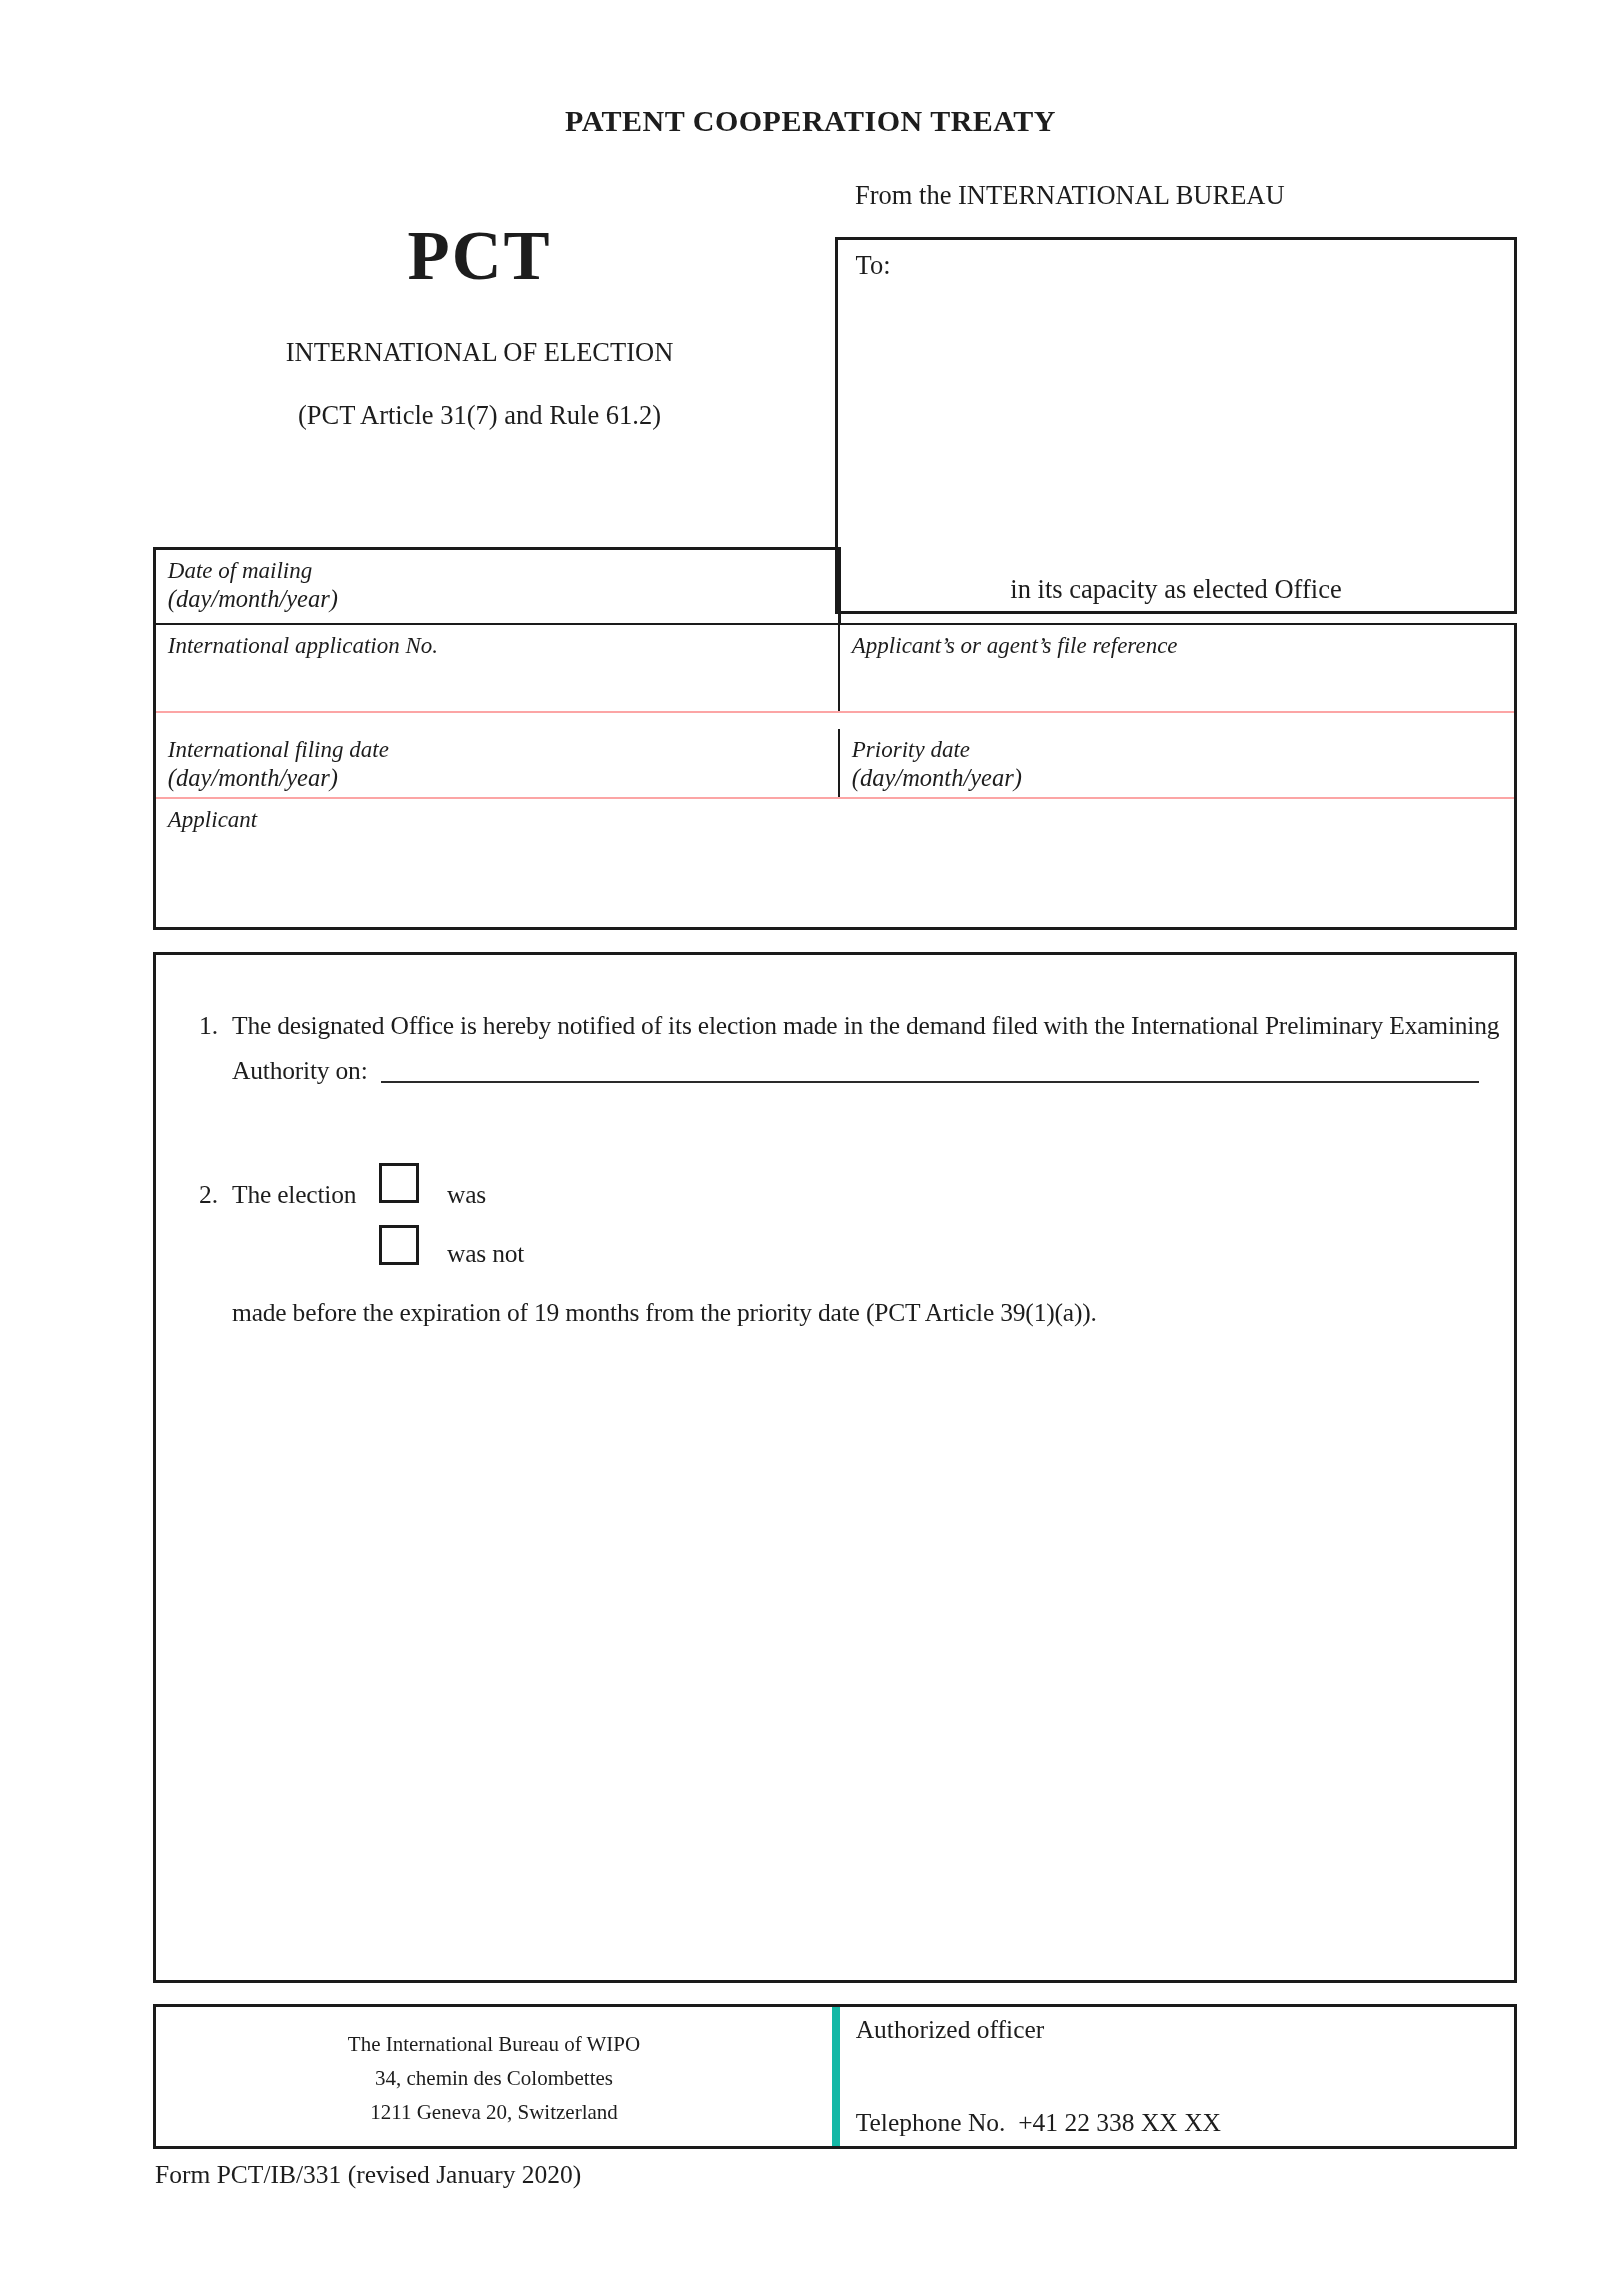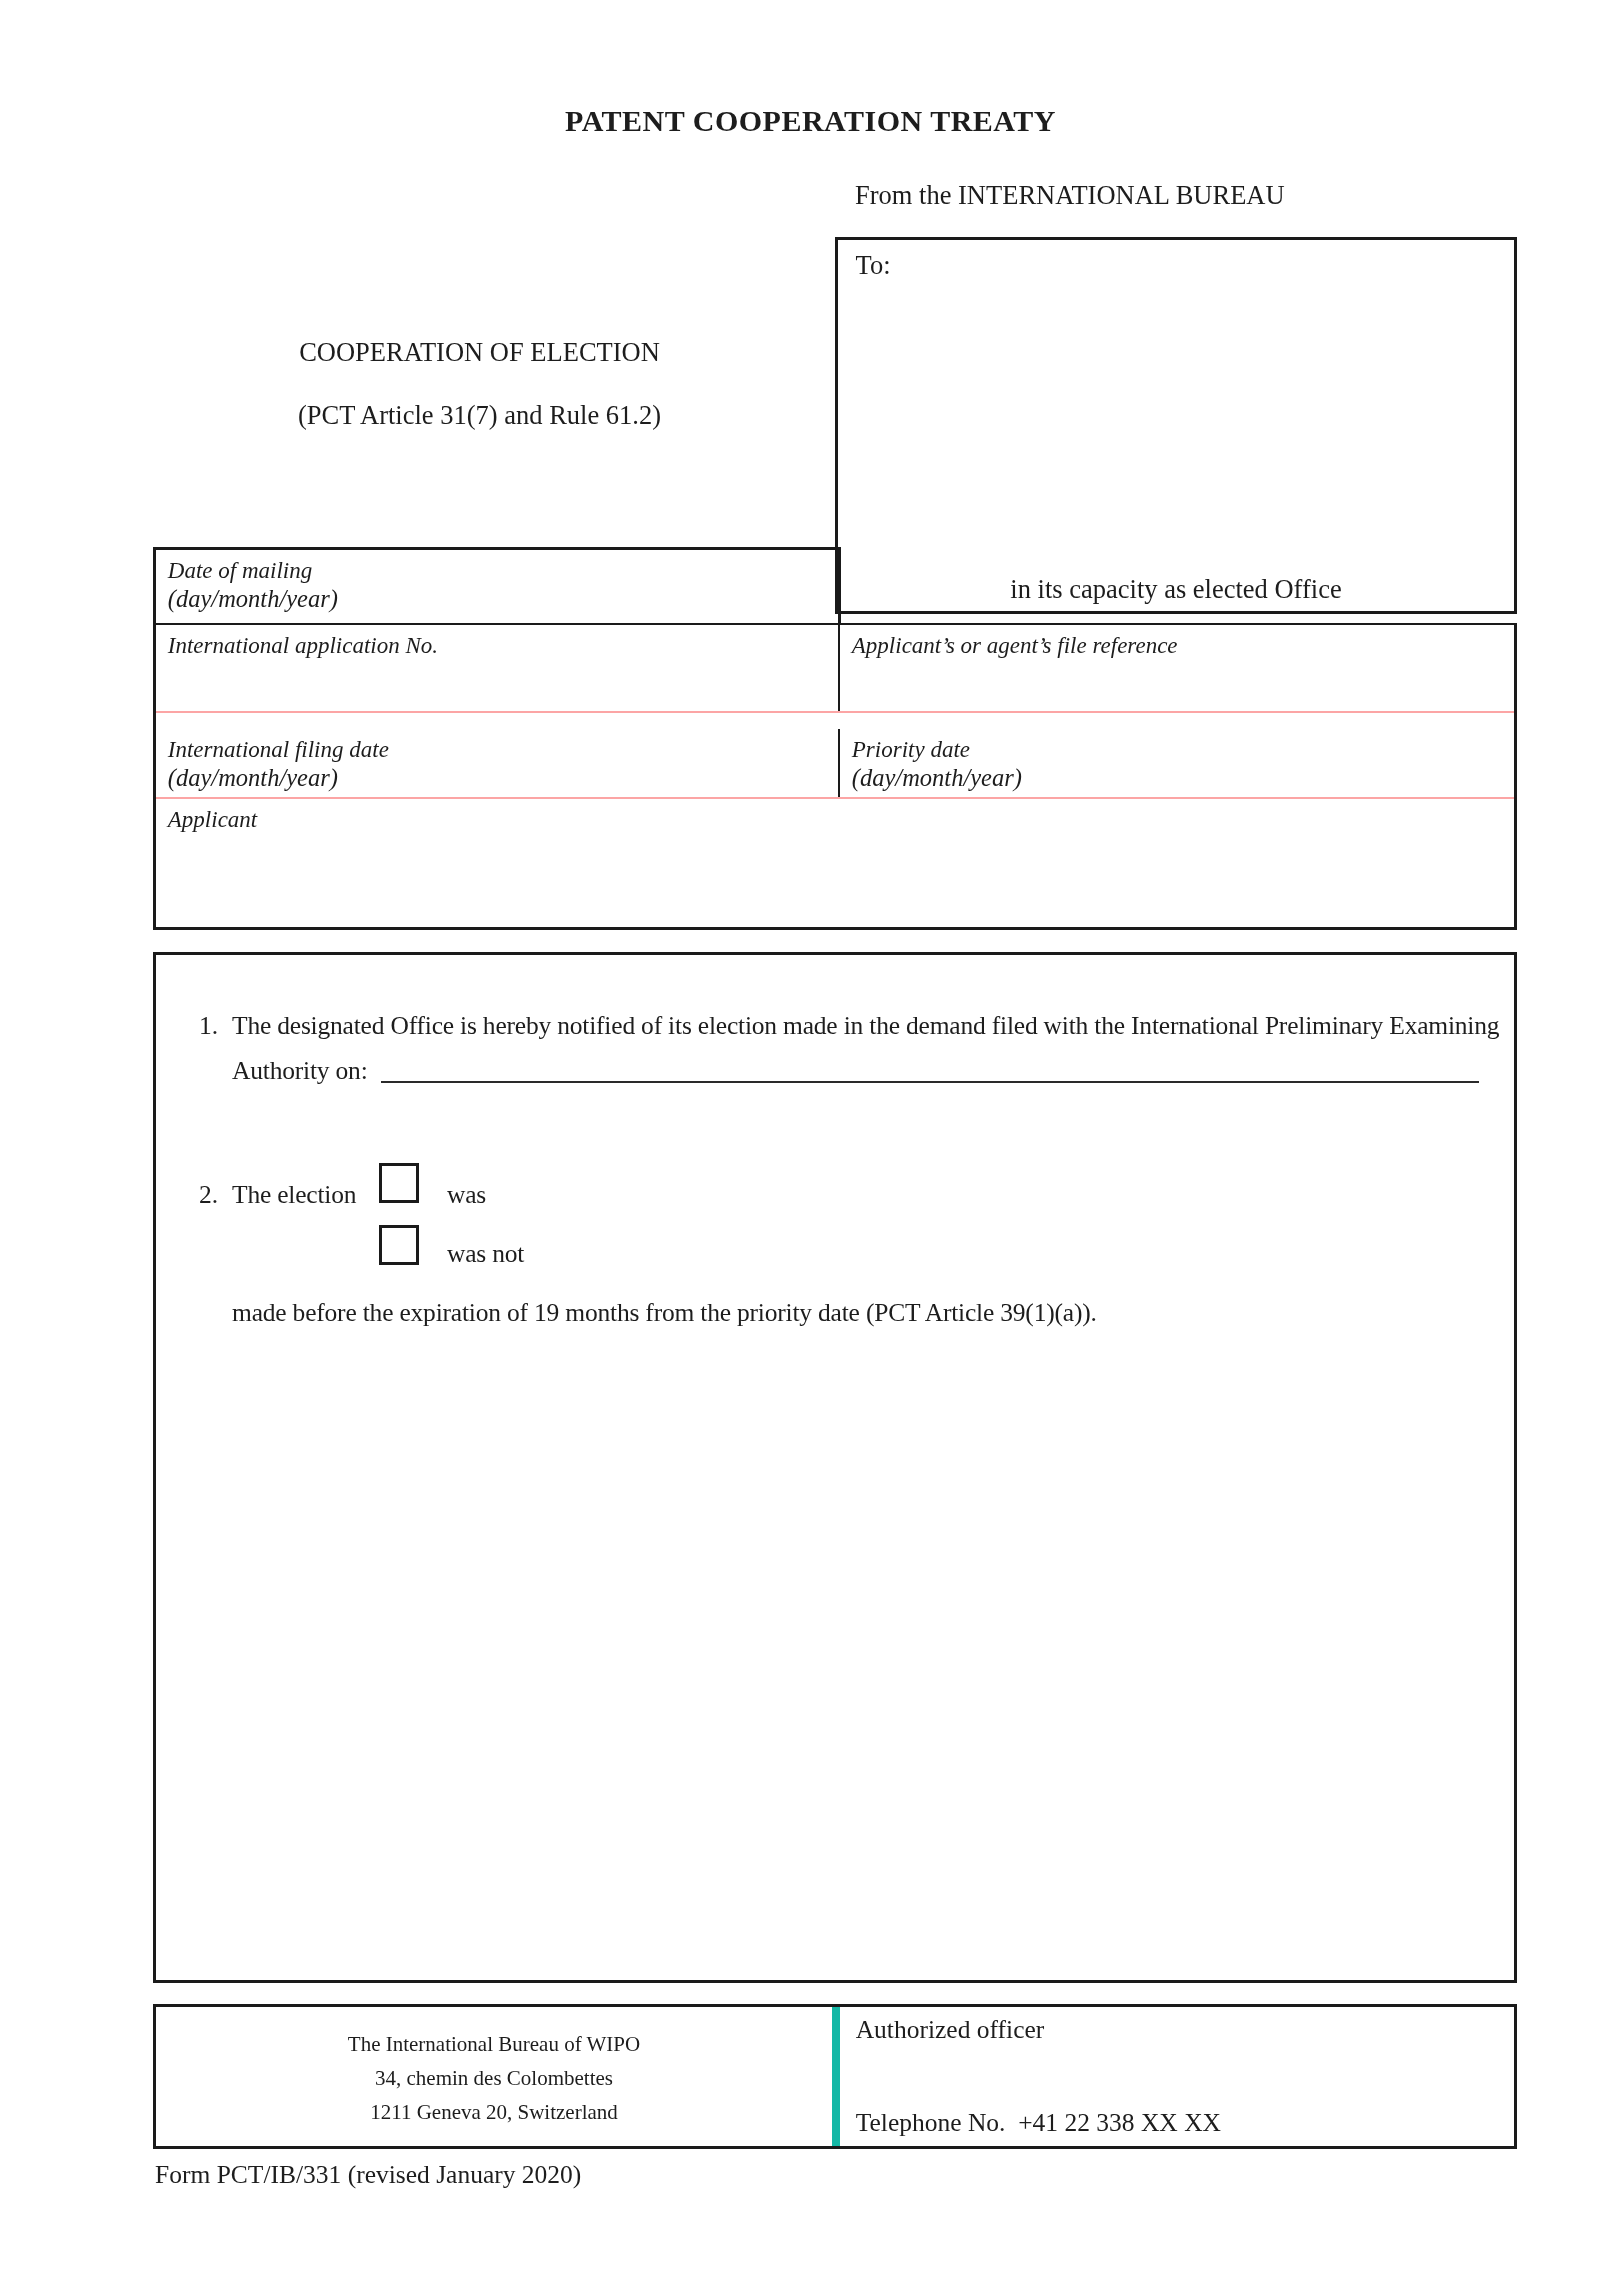--- a/index.html
+++ b/index.html
@@ -88,22 +88,23 @@
 </style>
 </head>
 <body>
 
 <div class="page">
 
   <div class="abs doc-title">PATENT COOPERATION TREATY</div>
 
   <div class="abs from-line nowrap">From the INTERNATIONAL BUREAU</div>
 
+  <div class="abs pct-logo">PCT</div>
 
-  <div class="abs form-name nowrap">COOPERATION OF ELECTION</div>
+  <div class="abs form-name nowrap">INTERNATIONAL OF ELECTION</div>
   <div class="abs form-rule nowrap">(PCT Article 31(7) and Rule 61.2)</div>
 
   <div class="abs box to-box">
     <div class="to-label">To:</div>
     <div></div>
     <div class="capacity-line nowrap">in its capacity as elected Office</div>
   </div>
 
   <div class="abs date-box">
     <div class="cell-label nowrap">Date of mailing</div>

